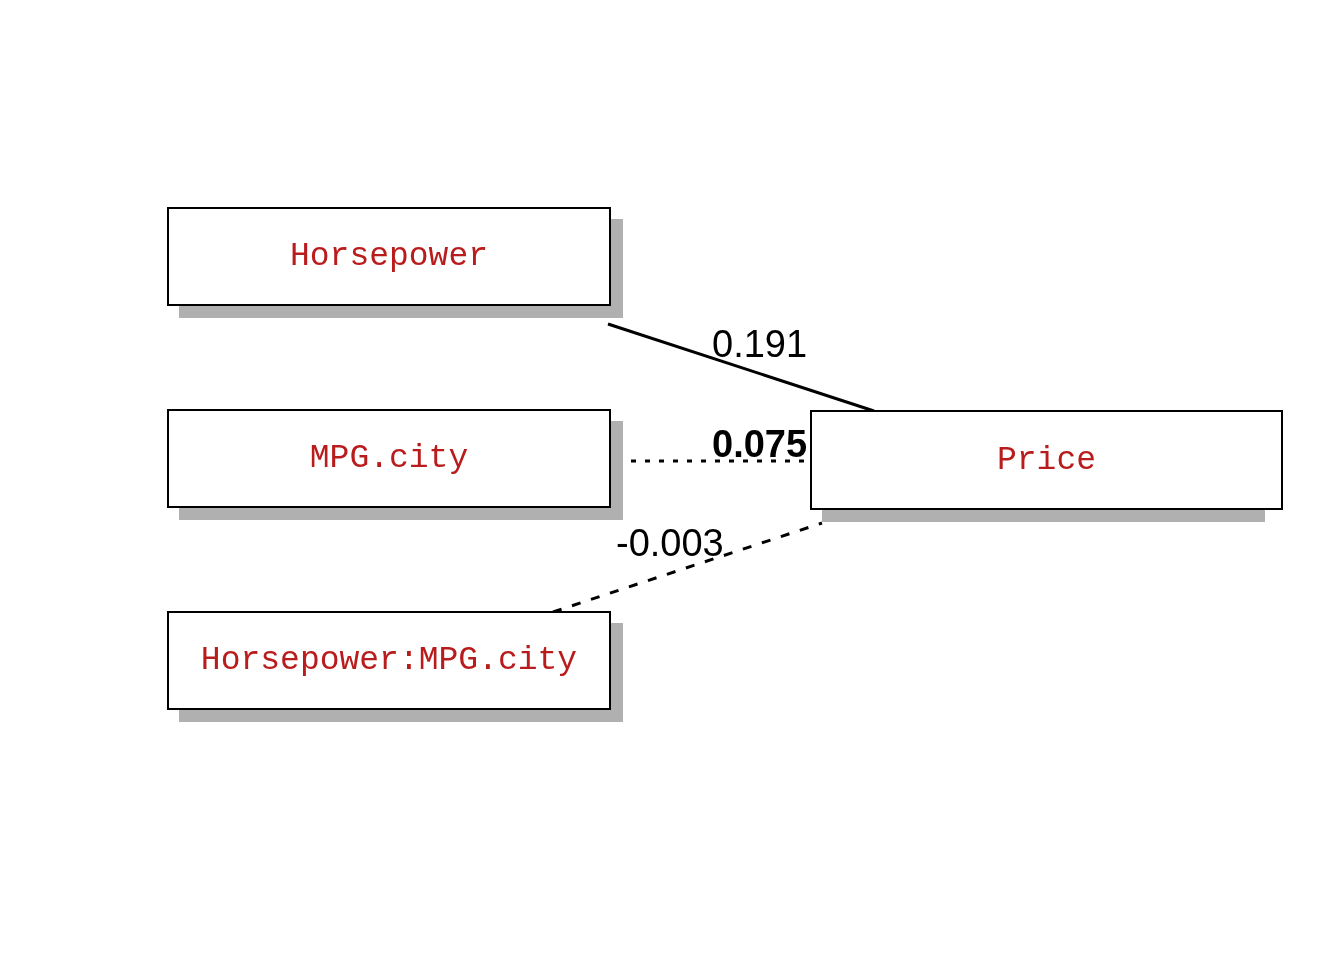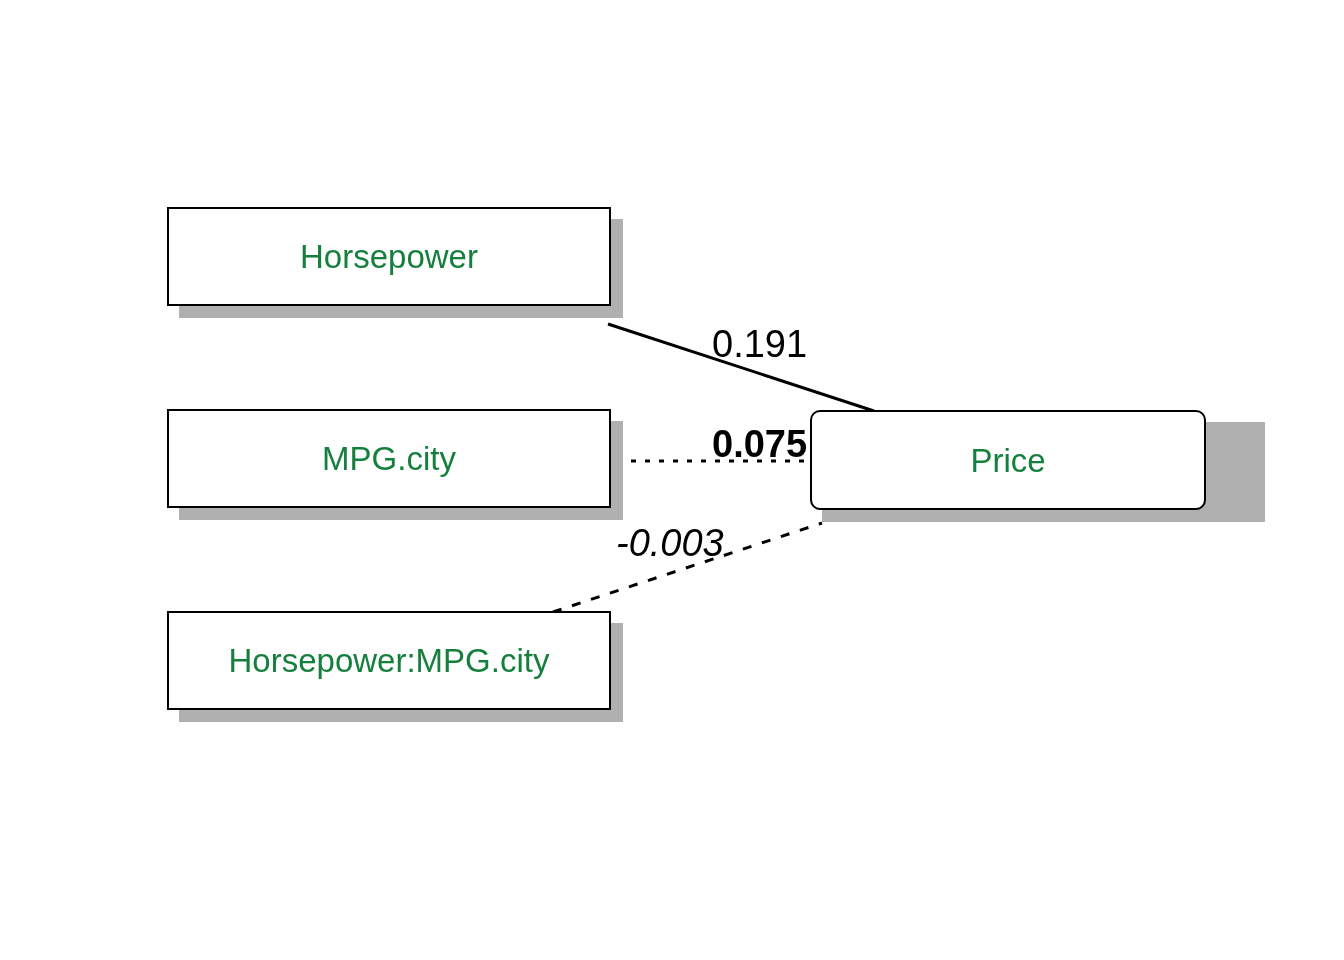--- a/index.html
+++ b/index.html
@@ -33,23 +33,23 @@
     align-items: center;
     justify-content: center;
     z-index: 3;
   }
   .node-shadow {
     position: absolute;
     background: #b0b0b0;
     z-index: 1;
   }
   .node-label {
-    font-family: Liberation Sans, sans-serif;
+    font-family: Liberation Mono, monospace;
     font-size: 33px;
-    color: #15803d;
+    color: #b91c1c;
     line-height: 1;
     white-space: nowrap;
     letter-spacing: 0px;
   }
   .edge-label {
     position: absolute;
     font-family: "Liberation Sans", sans-serif;
     font-size: 38px;
     color: #000000;
     line-height: 1;
@@ -79,21 +79,21 @@
   </div>
 
   <div class="node" style="left: 167px; top: 409px; width: 444px; height: 99px; background: rgb(255, 255, 255); border-color: rgb(0, 0, 0);">
     <span class="node-label">MPG.city</span>
   </div>
 
   <div class="node" style="left: 167px; top: 611px; width: 444px; height: 99px; background: rgb(255, 255, 255); border-color: rgb(0, 0, 0);">
     <span class="node-label">Horsepower:MPG.city</span>
   </div>
 
-  <div class="node" style="left: 810px; top: 410px; width: 396px; height: 100px; background: rgb(255, 255, 255); border-color: rgb(0, 0, 0); border-radius: 10px;">
+  <div class="node" style="left: 810px; top: 410px; width: 473px; height: 100px; background: rgb(255, 255, 255); border-color: rgb(0, 0, 0);">
     <span class="node-label">Price</span>
   </div>
 
   <div class="edge-label" style="left: 712px; top: 325px;">0.191</div>
   <div class="edge-label" style="left: 712px; top: 425px; font-weight: bold;">0.075</div>
-  <div class="edge-label" style="left: 616px; top: 524px; font-style: italic;">-0.003</div>
+  <div class="edge-label" style="left: 616px; top: 524px;">-0.003</div>
 
 </div>
 
 </body></html>

